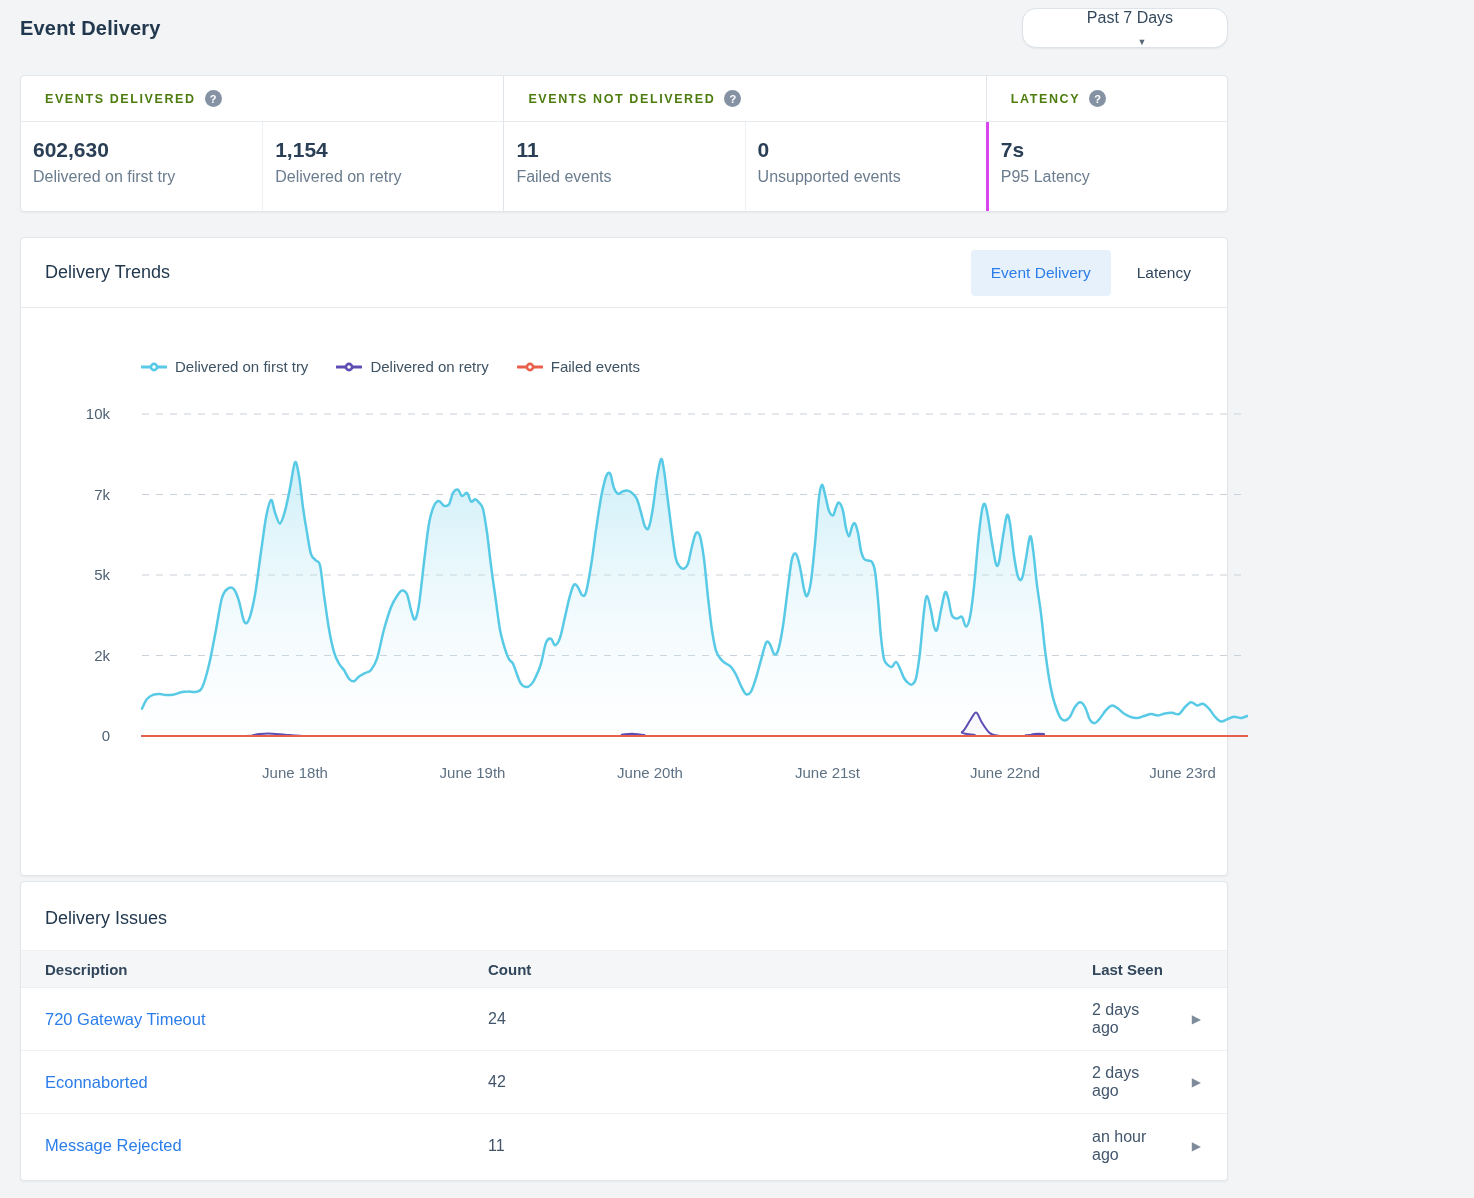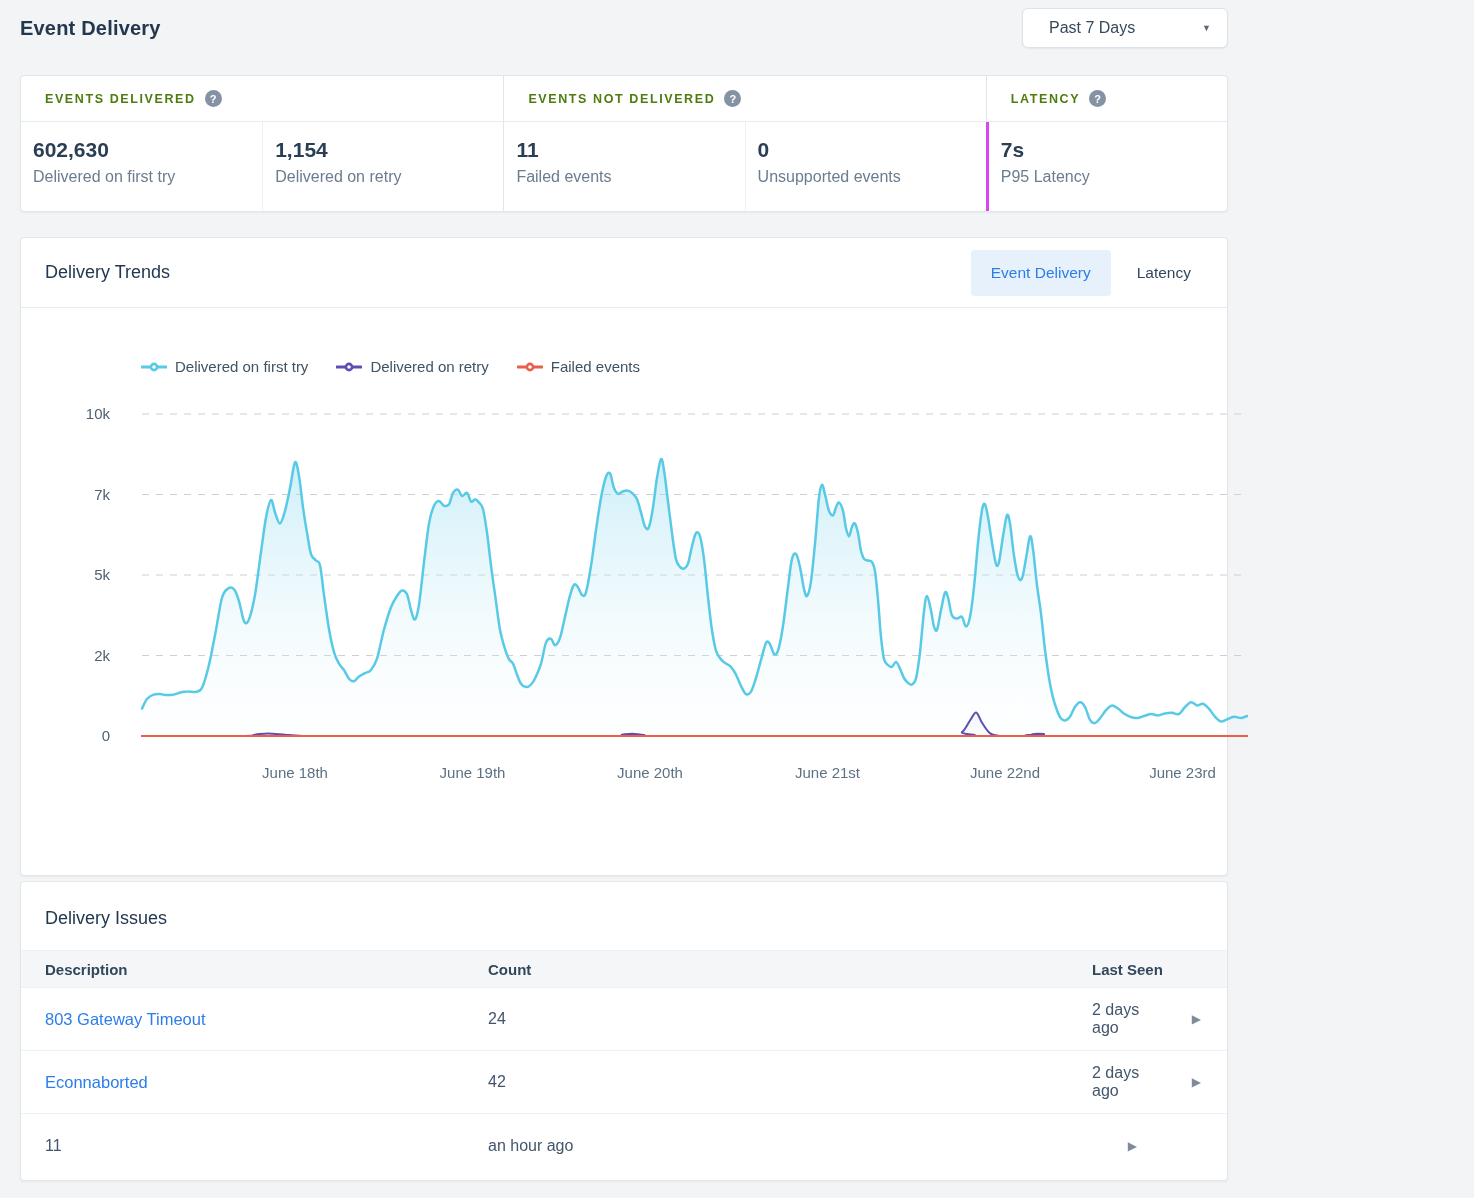--- a/index.html
+++ b/index.html
@@ -2,22 +2,22 @@
 <html><head>
 <meta charset="utf-8">
 <style>
   * { margin:0; padding:0; box-sizing:border-box; }
   html,body { background:#F2F4F6; font-family:"Liberation Sans", sans-serif; }
   .page { width:1248px; height:1198px; padding:8px 20px 17px; background:#F2F4F6; overflow:hidden; }
 
   .page-header { display:flex; justify-content:space-between; align-items:center; height:40px; margin-bottom:27px; }
   .page-title { font-size:20px; font-weight:700; color:#22384E; letter-spacing:.2px; }
   .range-select { height:40px; min-width:206px; padding:0 16px 0 26px; display:flex; align-items:center; justify-content:space-between;
-    background:#fff; border:1px solid #DDE3E8; border-radius:6px; font-size:16px; color:#35495E; cursor:pointer;
-    box-shadow:0 1px 2px rgba(9,30,66,.06); font-family:inherit; }
+    background:#fff; border:1px solid #DDE3E8; border-radius:14px; font-size:16px; color:#35495E; cursor:pointer;
+    box-shadow:0 1px 2px rgba(9,30,66,.06); font-family:inherit;flex-direction:column; }
   .caret { font-size:9px; color:#5A6978; margin-left:24px; }
 
   .card { background:#fff; border:1px solid #E2E7EB; border-radius:4px; box-shadow:0 1px 2px rgba(9,30,66,.05); }
 
   
   .stats-card { margin-bottom:25px; height:137px; }
   .stats-head { display:grid; grid-template-columns:2fr 2fr 1fr; border-bottom:1px solid #E7EBEF; }
   .stats-head .hcell { height:45px; display:flex; align-items:center; padding:0 24px; gap:9px; }
   .stats-head .hcell + .hcell { border-left:1px solid #DFE5EA; }
   .stat-label { font-size:12.5px; font-weight:700; letter-spacing:1.6px; color:#4d7c0f; }
@@ -183,32 +183,33 @@
   <section class="card issues-card">
     <div class="issues-title">Delivery Issues</div>
     <div class="thead">
       <div>Description</div>
       <div>Count</div>
       <div>Last Seen</div>
       <div></div>
     </div>
     <div id="issues-body">
         <div class="trow">
-          <div><a class="desc-link">803 Gateway Timeout</a></div>
+          <div><a class="desc-link">720 Gateway Timeout</a></div>
           <div>24</div>
           <div>2 days ago</div>
           <div class="chev">▶</div>
         </div>
         <div class="trow">
           <div><a class="desc-link">Econnaborted</a></div>
           <div>42</div>
           <div>2 days ago</div>
           <div class="chev">▶</div>
         </div>
         <div class="trow">
+          <div><a class="desc-link">Message Rejected</a></div>
           <div>11</div>
           <div>an hour ago</div>
           <div class="chev">▶</div>
         </div>
       </div>
   </section>
 
 </div>
 
 </body></html>

